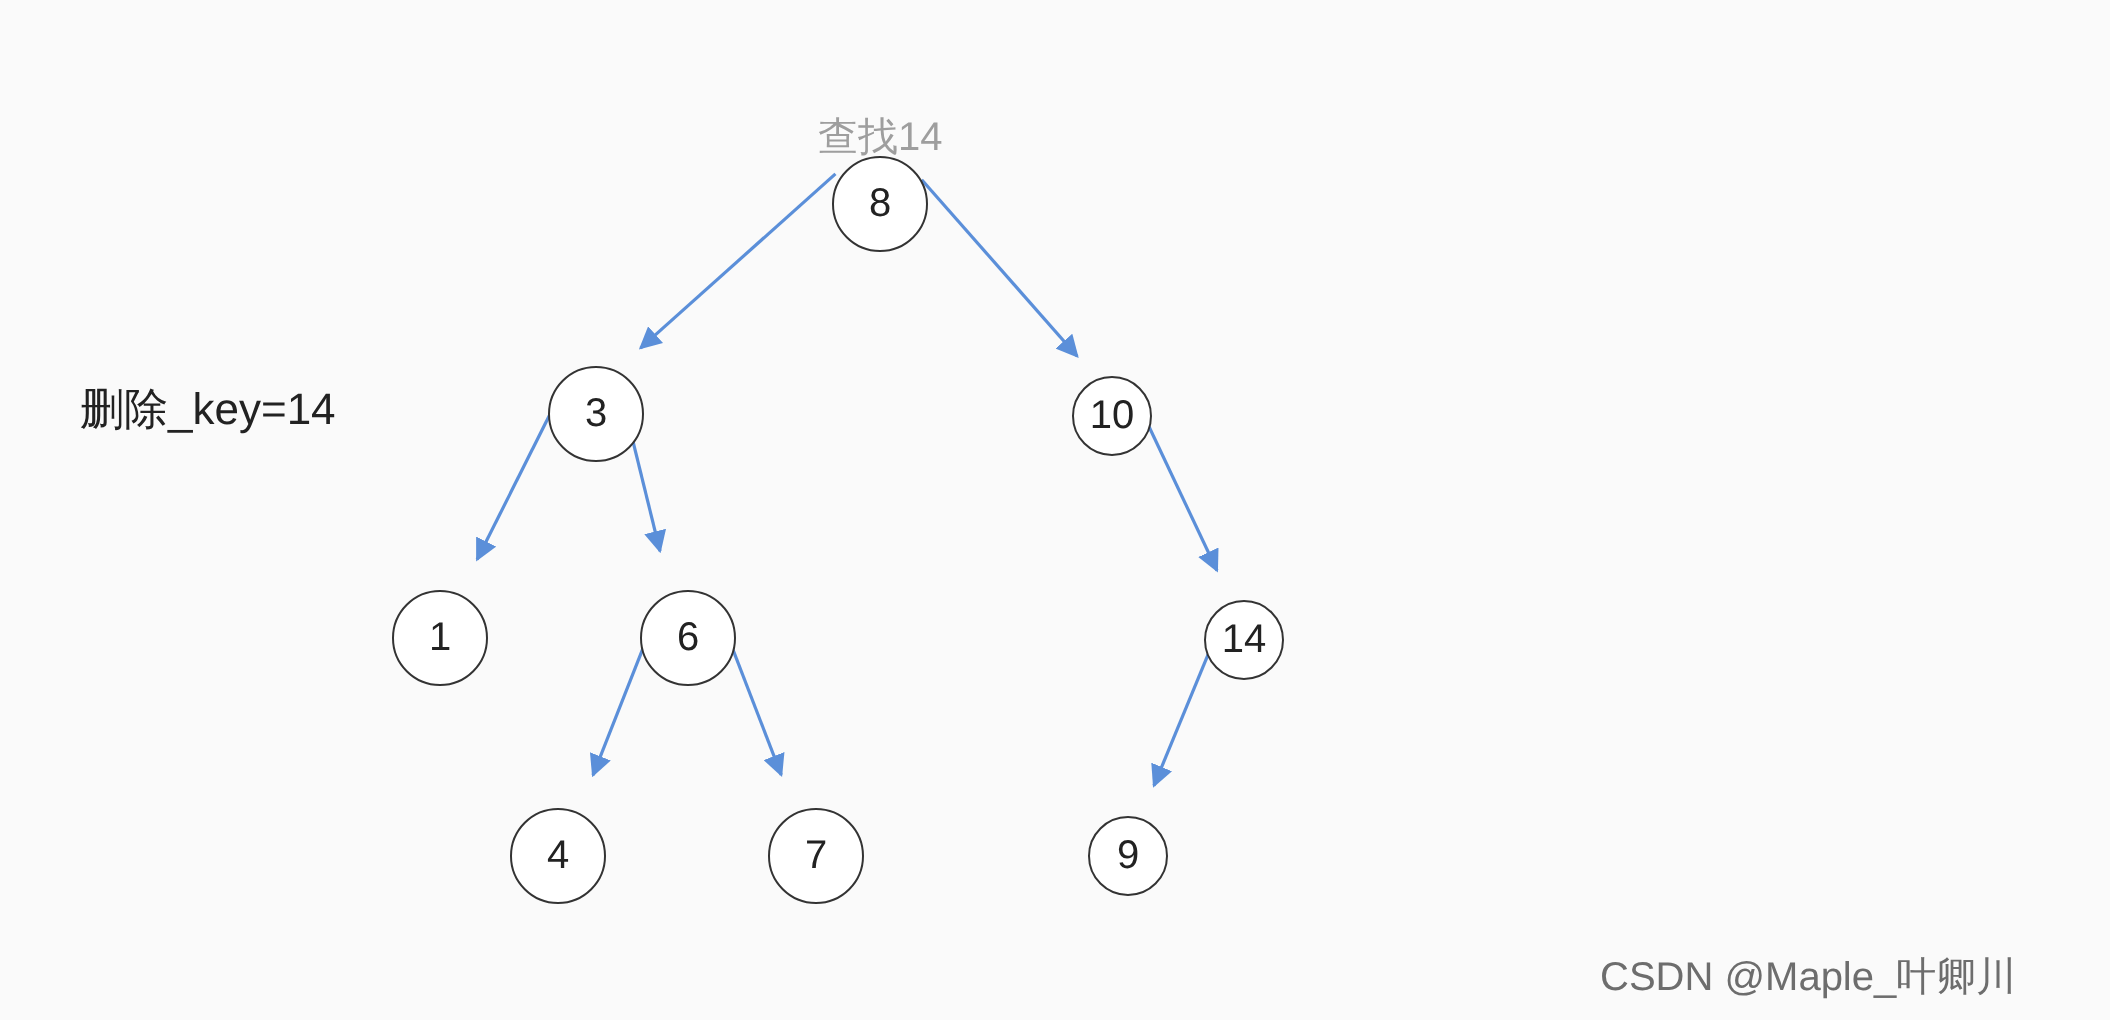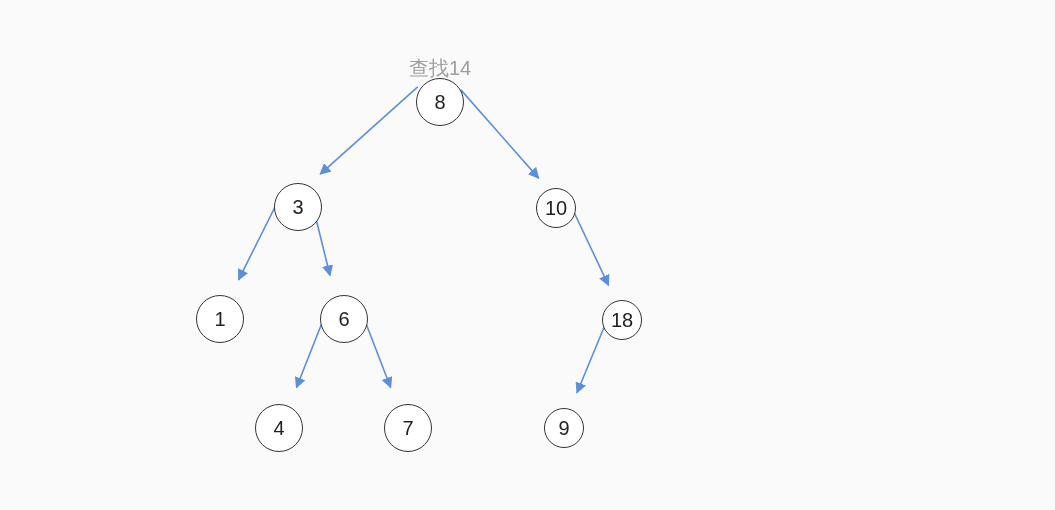--- a/index.html
+++ b/index.html
@@ -80,33 +80,35 @@
         <line x1="312.0072651556618" y1="202.48836891222513" x2="329.9927348443382" y2="275.5116310877749" stroke="#5b8fd9" stroke-width="1.6" marker-end="url(#arrow)"></line>
         <line x1="569.5144925703469" y1="202.74308280401482" x2="608.4855074296531" y2="285.2569171959852" stroke="#5b8fd9" stroke-width="1.6" marker-end="url(#arrow)"></line>
         <line x1="326.4995055982966" y1="311.4235409000601" x2="296.5004944017034" y2="387.5764590999399" stroke="#5b8fd9" stroke-width="1.6" marker-end="url(#arrow)"></line>
         <line x1="361.3728535928854" y1="311.5585010807189" x2="390.6271464071146" y2="387.4414989192811" stroke="#5b8fd9" stroke-width="1.6" marker-end="url(#arrow)"></line>
         <line x1="609.021067878345" y1="315.2166790391817" x2="576.978932121655" y2="392.7833209608183" stroke="#5b8fd9" stroke-width="1.6" marker-end="url(#arrow)"></line>
       </g>
   </svg>
 
   <div class="label-title" style="left:409px; top:55px;">查找14</div>
 
+  <div class="label-action" style="left:40px; top:190px;">删除_key=14</div>
 
   <div class="node big" style="left:416px; top:78px;">8</div>
 
   <div class="node big" style="left:274px; top:183px;">3</div>
 
   <div class="node small" style="left:536px; top:188px;">10</div>
 
   <div class="node big" style="left:196px; top:295px;">1</div>
 
   <div class="node big" style="left:320px; top:295px;">6</div>
 
-  <div class="node small" style="left:602px; top:300px;">18</div>
+  <div class="node small" style="left:602px; top:300px;">14</div>
 
   <div class="node big" style="left:255px; top:404px;">4</div>
 
   <div class="node big" style="left:384px; top:404px;">7</div>
 
   <div class="node small" style="left:544px; top:408px;">9</div>
 
+  <div class="watermark" style="left:800px; top:475px;">CSDN @Maple_叶卿川</div>
 
 </div>
 
 </body></html>

